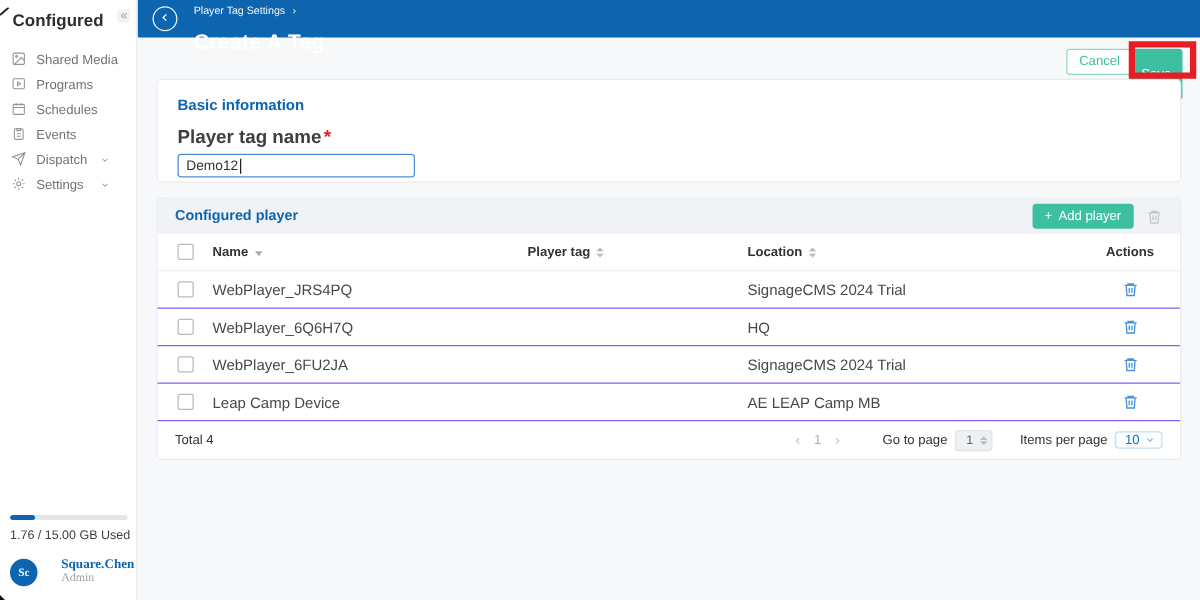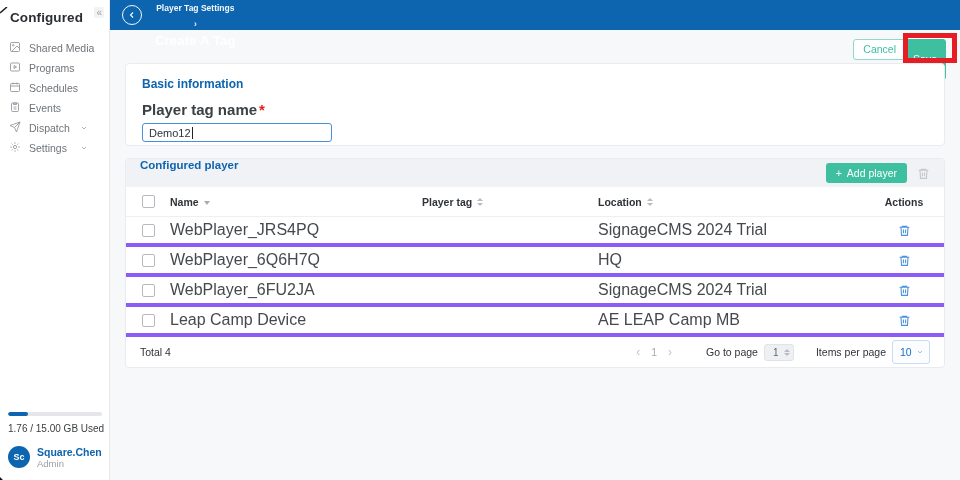--- a/index.html
+++ b/index.html
@@ -11,79 +11,79 @@
   .logo { font-size:13.5px; font-weight:bold; color:#2b2e31; letter-spacing:.1px; }
   .collapse { position:absolute; right:5px; top:7px; font-size:10px; color:#9aa0a6; background:#f2f3f5; border-radius:2px; padding:0 2px; line-height:11px; cursor:pointer; }
   .nav { margin-top:6px; }
   .nav-item { display:flex; align-items:center; gap:8px; padding:0 9px; height:20px; font-size:10.5px; color:#6f7479; cursor:pointer; }
   .nav-item svg { flex:0 0 auto; }
   .nav-chevron { margin-left:auto; padding-right:12px; display:flex; align-items:center; }
   .storage { position:absolute; left:8px; top:412px; width:94px; }
   .storage-bar { width:100%; height:4px; background:#e4e6e9; border-radius:2px; overflow:hidden; }
   .storage-fill { height:4px; background:#0d64af; border-radius:2px; }
   .storage-label { margin-top:7px; font-size:10px; color:#3c4043; white-space:nowrap; }
-  .user { position:absolute; left:8px; top:446px; display:flex; align-items:flex-start; gap:7px; }
+  .user { position:absolute; left:8px; top:446px; display:flex; align-items:flex-end; gap:19px;font-family:Liberation Serif, serif; }
   .avatar { width:22px; height:22px; border-radius:50%; background:#0d64af; color:#fff; font-size:9px; font-weight:bold; display:flex; align-items:center; justify-content:center; }
   .user-name { font-size:10.5px; font-weight:bold; color:#0d64af; line-height:12px; }
   .user-role { font-size:9.5px; color:#9aa0a6; line-height:11px; }
   .cursor-artifact { position:absolute; left:0; top:471px; z-index:5; }
   .corner-artifact { position:absolute; left:0; top:0; z-index:5; }
 
   
   .topbar { position:absolute; left:110px; top:0; width:850px; height:30px; background:#0d64af; }
   .back-btn { position:absolute; left:12px; top:5px; width:20px; height:20px; border:1.5px solid rgba(255,255,255,.95); border-radius:50%; display:flex; align-items:center; justify-content:center; cursor:pointer; }
   .crumbs { position:absolute; left:45px; top:3px; color:#fff; }
-  .crumb-line { font-size:8.5px; font-weight:bold; opacity:.95; display:flex; gap:6px; align-items:center;flex-direction:column; }
-  .page-title { font-size:13px; font-weight:bold; margin-top:4px; letter-spacing:.2px; }
+  .crumb-line { font-size:8.5px; font-weight:normal; opacity:.95; display:flex; gap:6px; align-items:center; }
+  .page-title { font-size:17px; font-weight:bold; margin-top:11px; letter-spacing:.2px; }
 
   
   .actionbar { position:absolute; left:110px; top:30px; width:850px; height:34px; }
   .btn { font-family:"Liberation Sans",sans-serif; font-size:10.5px; border-radius:3px; cursor:pointer; line-height:13px; }
   .btn-cancel { position:absolute; right:54px; top:9px; padding:3px 9px; background:#fff; border:1px solid #8fd9c6; color:#3ec0a0; }
   .btn-save { position:absolute; right:14px; top:9px; padding:13px 8px; background:#3ec0a0; border:1px solid #3ec0a0; color:#fff; }
   .annotation { position:absolute; right:3px; top:3px; width:54px; height:30px; border:5px solid #e71d25; z-index:4; pointer-events:none; }
 
   
   .card { position:absolute; left:125px; width:820px; background:#fff; border:1px solid #e9ebef; border-radius:4px; }
   .card-basic { top:63px; height:83px; padding:13px 16px; }
   .section-title { font-size:12px; font-weight:bold; color:#0d64af; }
   .field-label { margin-top:10px; font-size:15px; font-weight:bold; color:#3c4043; }
   .req { color:#e02020; margin-left:2px; }
   .textbox { margin-top:5px; width:190px; height:19px; border:1px solid #4a90d9; border-radius:3px; display:flex; align-items:center; padding:0 6px; font-size:11px; color:#2f3338; background:#fff; cursor:text; }
   .caret { display:inline-block; width:1px; height:12px; background:#222; margin-left:1px; }
 
   .card-table { top:158px; height:210px; }
-  .table-head-bar { height:28px; background:#f0f2f5; border-radius:4px 4px 0 0; display:flex; padding:0 14px; }
+  .table-head-bar { height:28px; background:#f0f2f5; border-radius:4px 4px 0 0; display:flex; align-items:center; padding:0 14px; }
   .table-head-bar .section-title { font-size:11.5px; }
   .head-actions { margin-left:auto; display:flex; align-items:center; gap:10px; }
   .btn-add { background:#3ec0a0; color:#fff; border:none; padding:4px 10px; font-size:10.5px; border-radius:3px; display:flex; align-items:center; gap:5px; cursor:pointer; }
 
   .tgrid { display:grid; grid-template-columns:44px 252px 176px 1fr 80px; align-items:center; height:30px; }
   .thead { font-weight:bold; font-size:10.5px; color:#2f3338; border-bottom:1px solid #edeff2; }
-  .trow { font-size:16px; color:#45494e; border-bottom:4px solid #8b5cf6; }
+  .trow { font-size:12px; color:#45494e; border-bottom:1px solid #8b5cf6; }
   .trow:last-of-type { border-bottom:1px solid #edeff2; }
   .cb { width:13px; height:13px; border:1px solid #b6bac0; border-radius:2px; background:#fff; margin-left:16px; cursor:pointer; }
   .colcell { display:flex; align-items:center; gap:5px; }
   .actions-cell { display:flex; justify-content:center; }
   .sort-down { width:0; height:0; border-left:3.5px solid transparent; border-right:3.5px solid transparent; border-top:4px solid #a8adb4; margin-top:2px; }
   .sort-both { display:flex; flex-direction:column; gap:2px; margin-top:1px; }
   .sort-both .up { width:0; height:0; border-left:3px solid transparent; border-right:3px solid transparent; border-bottom:3.5px solid #b7bcc3; }
   .sort-both .dn { width:0; height:0; border-left:3px solid transparent; border-right:3px solid transparent; border-top:3.5px solid #b7bcc3; }
   .icon-btn { background:none; border:none; cursor:pointer; display:flex; align-items:center; padding:0; }
 
   .tfoot { height:30px; display:flex; align-items:center; padding:0 14px; font-size:10.5px; color:#2f3338; }
   .pager { display:flex; align-items:center; gap:11px; margin-right:34px; }
   .pg-arrow { color:#c0c4ca; font-size:12px; cursor:pointer; line-height:10px; }
   .pg-num { color:#a6abb2; font-size:10.5px; cursor:pointer; }
   .goto-input { margin:0 0 0 6px; width:30px; height:17px; background:#eef0f3; border:1px solid #e0e3e7; border-radius:3px; display:flex; align-items:center; padding:0 3px 0 8px; font-size:10px; color:#5f6368; }
   .spin { margin-left:auto; display:flex; flex-direction:column; gap:1px; }
   .spin .up { width:0;height:0;border-left:3px solid transparent;border-right:3px solid transparent;border-bottom:3px solid #b7bcc3; }
   .spin .dn { width:0;height:0;border-left:3px solid transparent;border-right:3px solid transparent;border-top:3px solid #b7bcc3; }
   .ipp-label { margin-left:22px; }
-  .select { margin-left:6px; width:38px; height:24px; background:#fbfdff; border:1px solid #c3ddf5; border-radius:3px; display:flex; align-items:center; padding:0 5px 0 7px; font-size:10.5px; color:#1570c9; cursor:pointer; }
+  .select { margin-left:6px; width:38px; height:14px; background:#fbfdff; border:1px solid #c3ddf5; border-radius:3px; display:flex; align-items:center; padding:0 5px 0 7px; font-size:10.5px; color:#1570c9; cursor:pointer; }
   .select svg { margin-left:auto; }
 </style>
 </head>
 <body>
 
 <div class="sidebar">
   <div class="logo-row">
     <span class="logo">Configured</span>
     <span class="collapse">«</span>
   </div>

